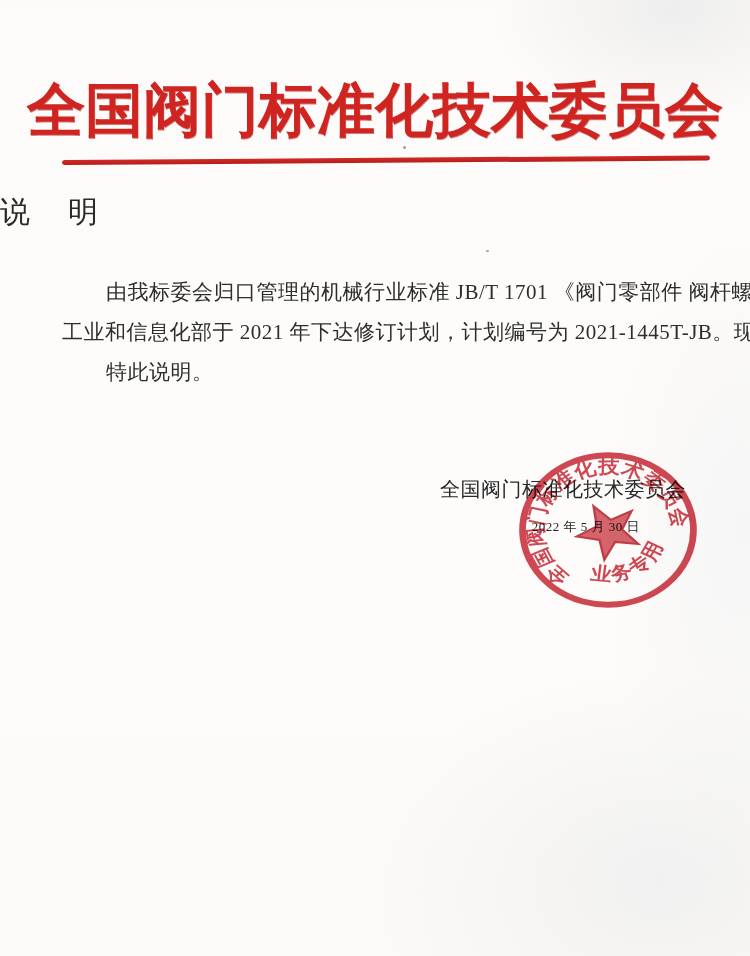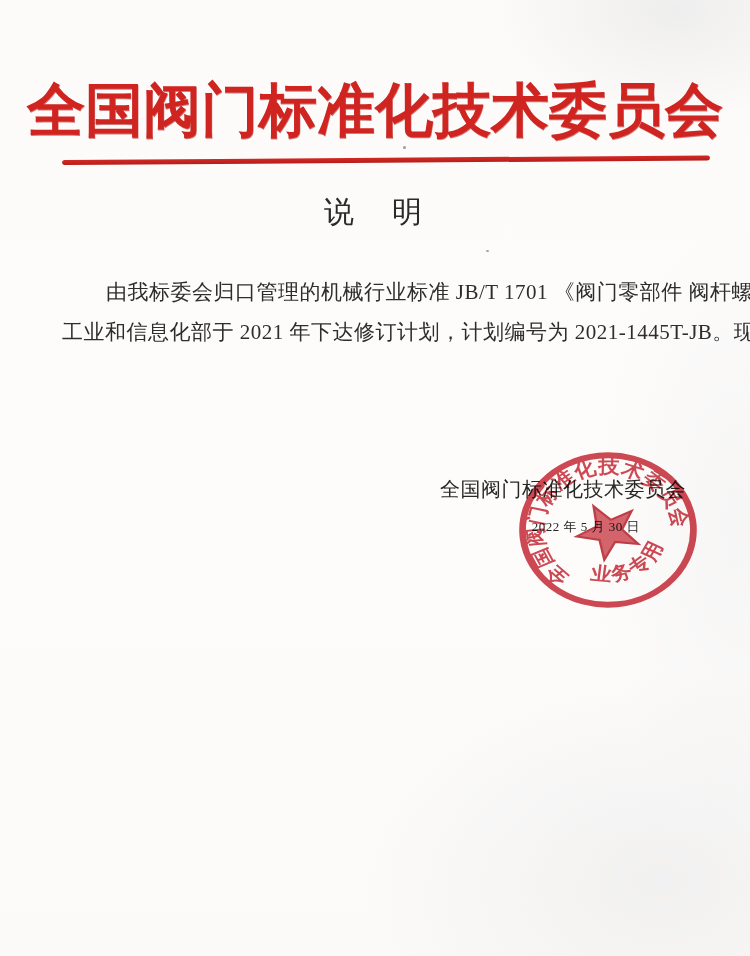--- a/index.html
+++ b/index.html
@@ -36,21 +36,21 @@
     width: 648px; height: 5px;
     background: linear-gradient(180deg, #d22a26, #b71d1a);
     border-radius: 3px;
     transform: rotate(-0.4deg);
     transform-origin: left center;
   }
   .doc-heading {
     position: absolute;
     top: 192px; left: 0; right: 0;
     margin: 0;
-    text-align: center;
+    text-align: left;
     font-size: 30px;
     font-weight: 500;
     letter-spacing: 4px;
     color: #2a2a2a;
   }
   .body-block {
     position: absolute;
     left: 62px; top: 272px; right: 40px;
     font-size: 21px;
     color: #2d2d2d;
@@ -109,20 +109,21 @@
   <div class="red-rule"></div>
 
   <div class="speck speck-1"></div>
   <div class="speck speck-2"></div>
 
   <h2 class="doc-heading">说　明</h2>
 
   <div class="body-block">
     <div class="body-line indent">由我标委会归口管理的机械行业标准 JB/T 1701 《阀门零部件 阀杆螺母》，</div>
     <div class="body-line">工业和信息化部于 2021 年下达修订计划，计划编号为 2021-1445T-JB。现标</div>
+    <div class="body-line indent">特此说明。</div>
   </div>
 
   <div class="signature">全国阀门标准化技术委员会</div>
 
   <div class="sig-date">2022 年 5 月 30 日</div>
 
   <svg class="seal" viewBox="0 0 200 200" preserveAspectRatio="none">
     <defs>
       <path id="sealTopArc" d="M 36.1 123.3 A 68 68 0 1 1 163.9 123.3" fill="none"></path>
       <path id="sealBottomArc" d="M 54 138.6 A 60 60 0 0 0 146 138.6" fill="none"></path>

